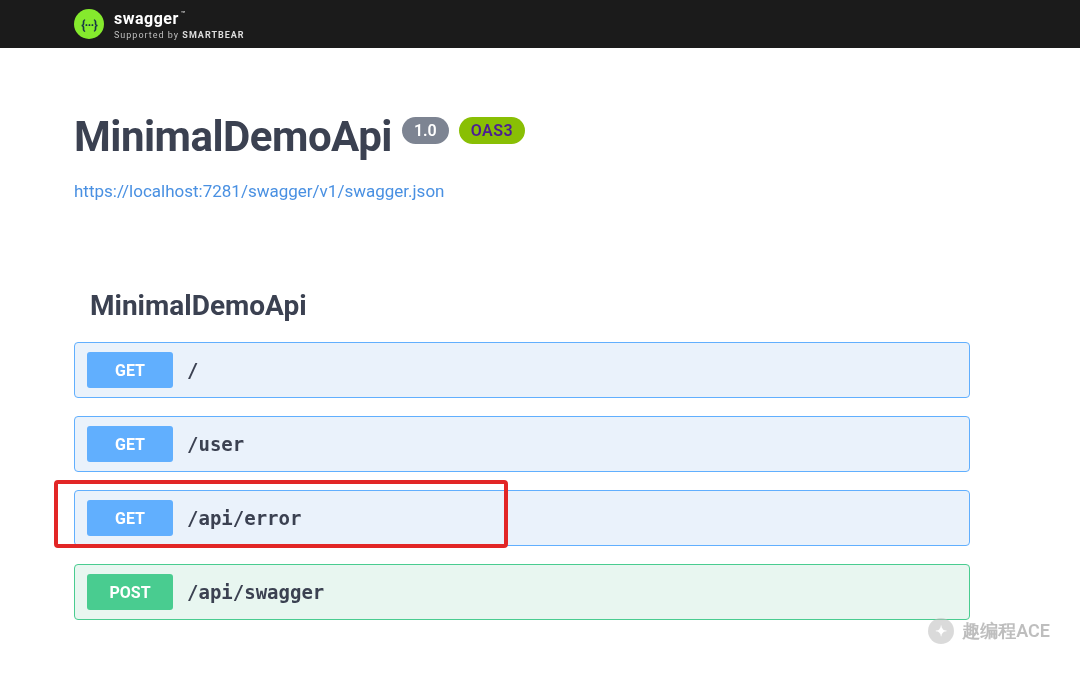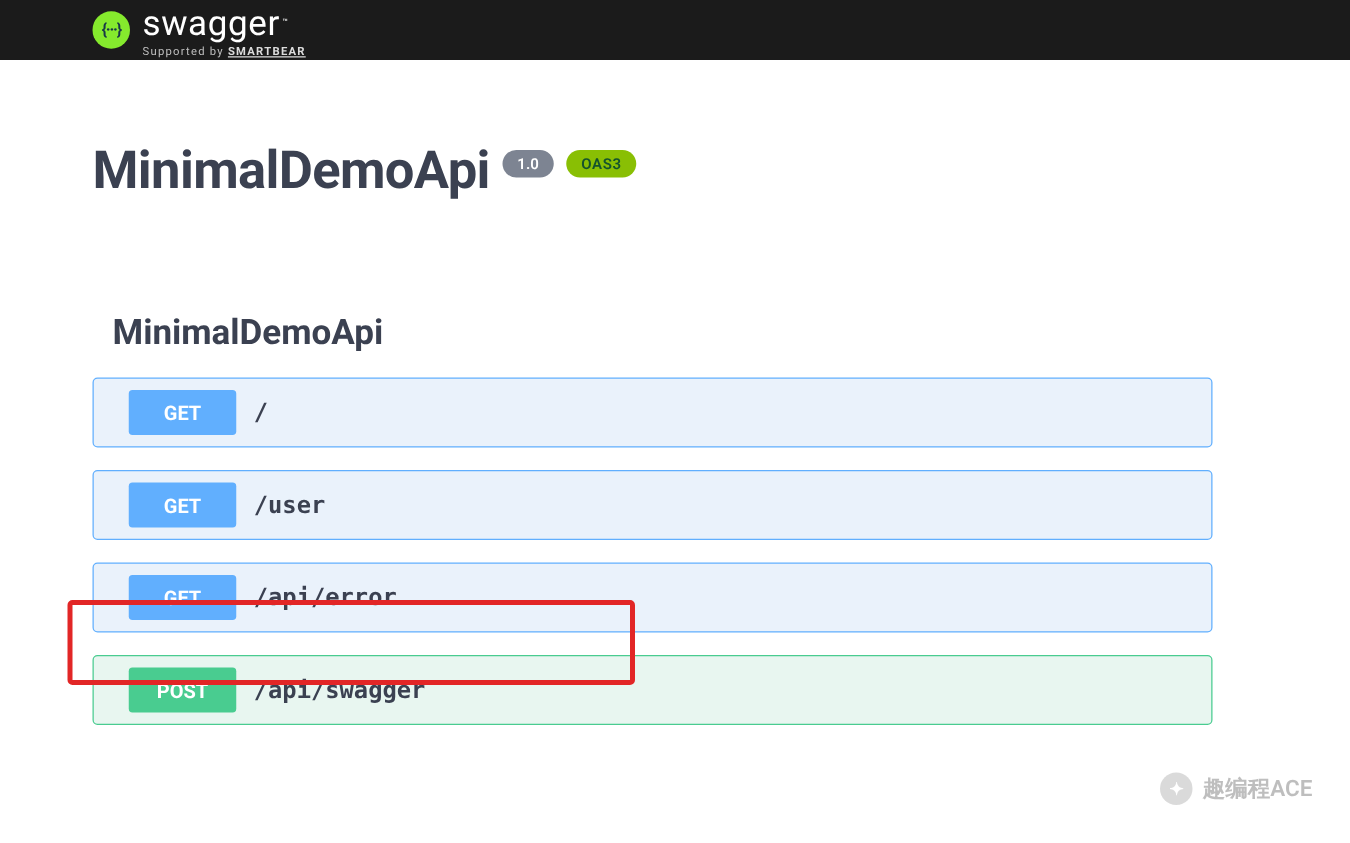--- a/index.html
+++ b/index.html
@@ -1,37 +1,37 @@
 <!DOCTYPE html>
 <html><head>
 <meta charset="utf-8">
 <style>
   * { box-sizing: border-box; margin: 0; padding: 0; }
   html, body { width: 1080px; height: 674px; font-family: -apple-system, BlinkMacSystemFont, "Segoe UI", Roboto, sans-serif; background: #fff; color: #3b4151; overflow: hidden; }
 
   .topbar { background: #1b1b1b; height: 48px; display: flex; align-items: center; padding-left: 74px; }
   .swagger-logo { display: flex; align-items: center; gap: 10px; }
   .swagger-logo .circle { width: 30px; height: 30px; border-radius: 50%; background: #85ea2d; display:flex; align-items:center; justify-content:center; color:#173647; font-weight:700; font-size:13px; letter-spacing:-1px; }
-  .swagger-logo .word { color: #fff; font-size: 28px; font-weight: 400; letter-spacing: 0.5px; }
+  .swagger-logo .word { color: #fff; font-size: 16px; font-weight: 700; letter-spacing: 0.5px; }
   .swagger-logo .sup { color: #fff; font-size: 7px; position: relative; top: -8px; left: -2px; }
   .smartbear { color: #bfbfbf; font-size: 9px; letter-spacing: 1px; margin-top: 2px; }
-  .smartbear strong { font-weight: 700; color: #dcdcdc; text-decoration: underline; }
+  .smartbear strong { font-weight: 700; color: #dcdcdc; }
 
   .content { padding: 0 0 0 74px; }
   .title-row { display: flex; align-items: center; gap: 10px; margin-top: 64px; }
   .title { font-size: 42px; font-weight: 700; color: #3b4151; letter-spacing: -0.5px; }
-  .badge { font-size: 12px; font-weight: 600; padding: 4px 12px; border-radius: 14px; display:inline-flex; align-items:center; position:relative; top:-6px; }
+  .badge { font-size: 16px; font-weight: 600; padding: 4px 12px; border-radius: 14px; display:inline-flex; align-items:center; position:relative; top:-6px; }
   .badge.version { background: #7d8492; color: #fff; }
-  .badge.oas { background: #89bf04; color: #14532d; letter-spacing: 0.5px; }
+  .badge.oas { background: #89bf04; color: #4c1d95; letter-spacing: 0.5px; }
 
   .json-link { display:inline-block; margin-top: 20px; color: #4990e2; font-size: 17px; text-decoration: none; }
 
   .section-heading { font-size: 28px; font-weight: 700; color: #3b4151; margin: 88px 0 20px 16px; }
 
-  .opblock { border: 1px solid; border-radius: 4px; margin: 0 0 18px 0; display:flex; align-items:center; height: 56px; padding: 0 28px; width: 896px; text-align: right; }
+  .opblock { border: 1px solid; border-radius: 4px; margin: 0 0 18px 0; display:flex; align-items:center; height: 56px; padding: 0 12px; width: 896px; text-align: right; }
   .opblock.get  { background: #eaf2fb; border-color: #61affe; }
   .opblock.post { background: #e8f6f0; border-color: #49cc90; margin-top: 16px; }
 
   .method-tag { font-size: 16px; font-weight: 700; color: #fff; width: 86px; height: 36px; border-radius: 3px; display:flex; align-items:center; justify-content:center; margin-right: 14px; }
   .opblock.get  .method-tag { background: #61affe; }
   .opblock.post .method-tag { background: #49cc90; }
 
   .path { font-family: ui-monospace, Menlo, Consolas, monospace; font-size: 19px; font-weight: 600; color: #3b4151; }
 
   .highlight-box { position: absolute; border: 4px solid #e22626; border-radius: 4px; pointer-events:none; }
@@ -58,20 +58,21 @@
 </div>
 
 <div class="content">
 
   <div class="title-row">
     <span class="title">MinimalDemoApi</span>
     <span class="badge version">1.0</span>
     <span class="badge oas">OAS3</span>
   </div>
 
+  <a class="json-link">https://localhost:7281/swagger/v1/swagger.json</a>
 
   <div class="section-heading">MinimalDemoApi</div>
 
   <div id="ops">
       <div class="opblock get">
         <span class="method-tag">GET</span>
         <span class="path">/</span>
       </div>
       <div class="opblock get">
         <span class="method-tag">GET</span>

